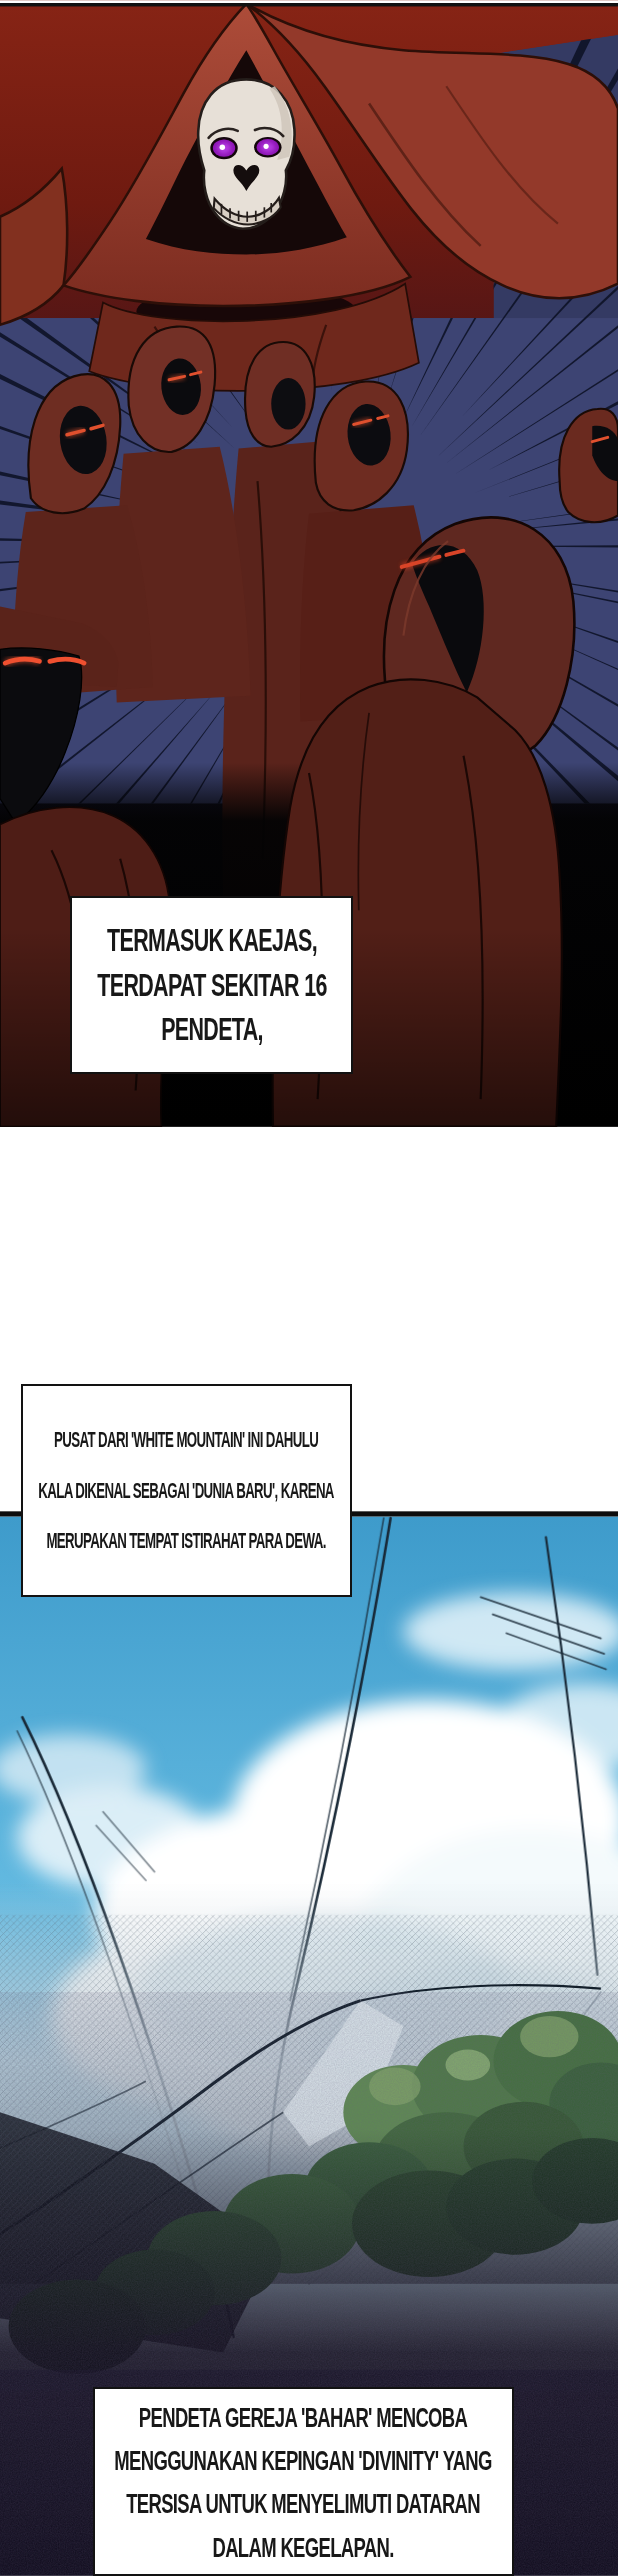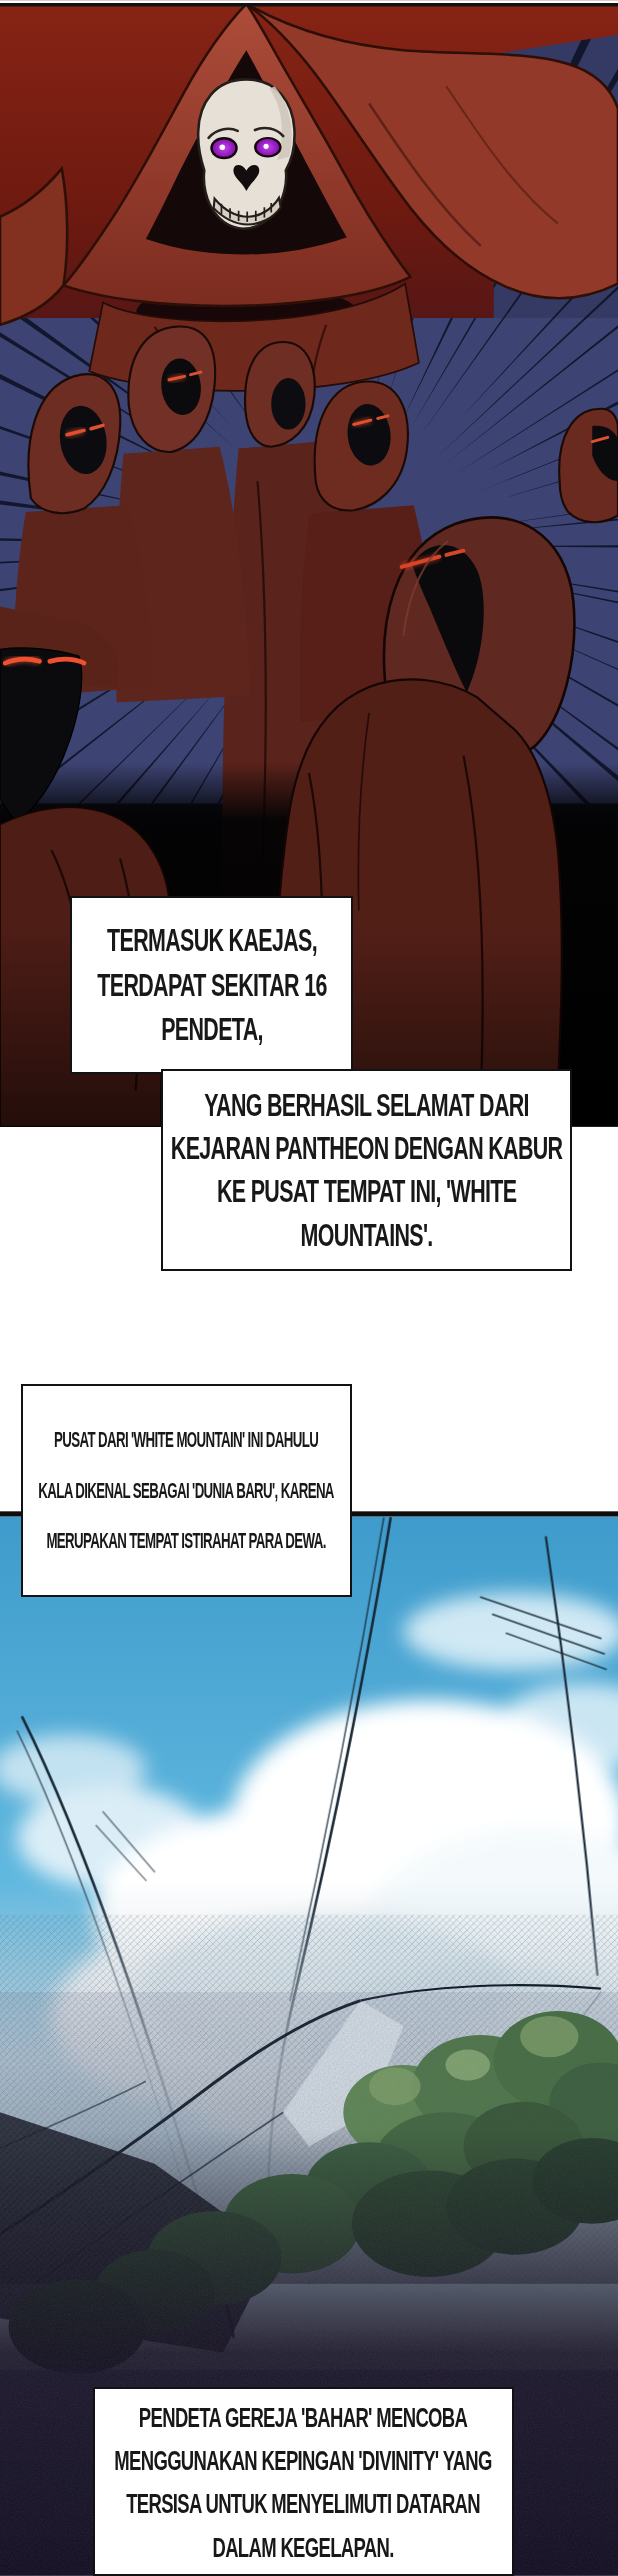--- a/index.html
+++ b/index.html
@@ -340,28 +340,20 @@
   </section>
 
   <div class="nbox box1">
     <div class="ntext">
       <div>TERMASUK KAEJAS,</div>
       <div>TERDAPAT SEKITAR 16</div>
       <div>PENDETA,</div>
     </div>
   </div>
 
-  <div class="nbox box2">
-    <div class="ntext">
-      <div>YANG BERHASIL SELAMAT DARI</div>
-      <div>KEJARAN PANTHEON DENGAN KABUR</div>
-      <div>KE PUSAT TEMPAT INI, 'WHITE</div>
-      <div>MOUNTAINS'.</div>
-    </div>
-  </div>
 
   <div class="nbox box3">
     <div class="ntext">
       <div>PUSAT DARI 'WHITE MOUNTAIN' INI DAHULU</div>
       <div>KALA DIKENAL SEBAGAI 'DUNIA BARU', KARENA</div>
       <div>MERUPAKAN TEMPAT ISTIRAHAT PARA DEWA.</div>
     </div>
   </div>
 
   <div class="nbox box4">

